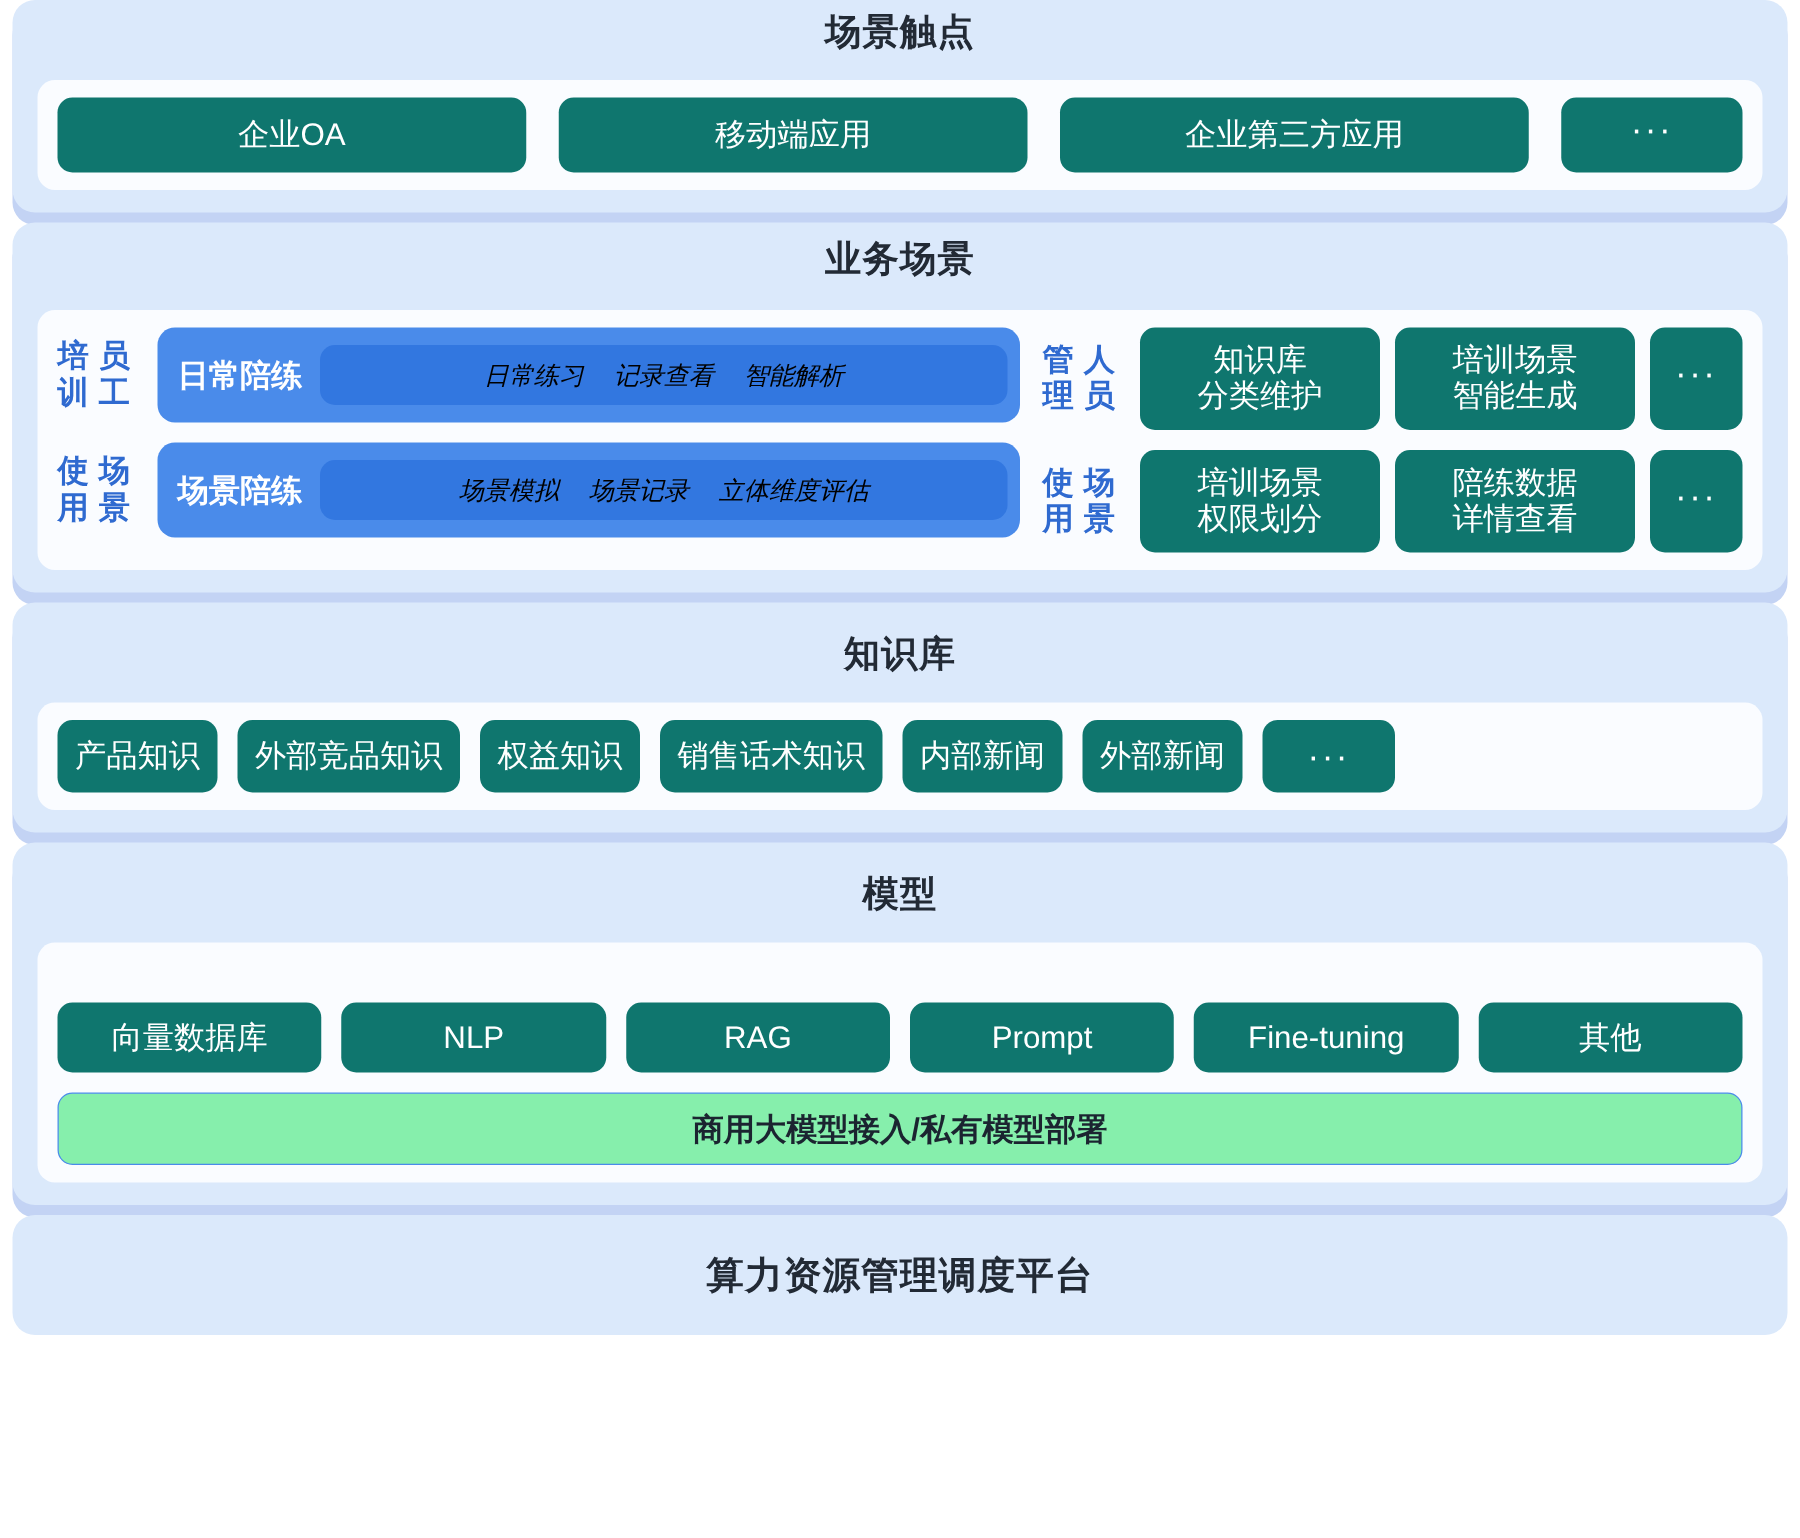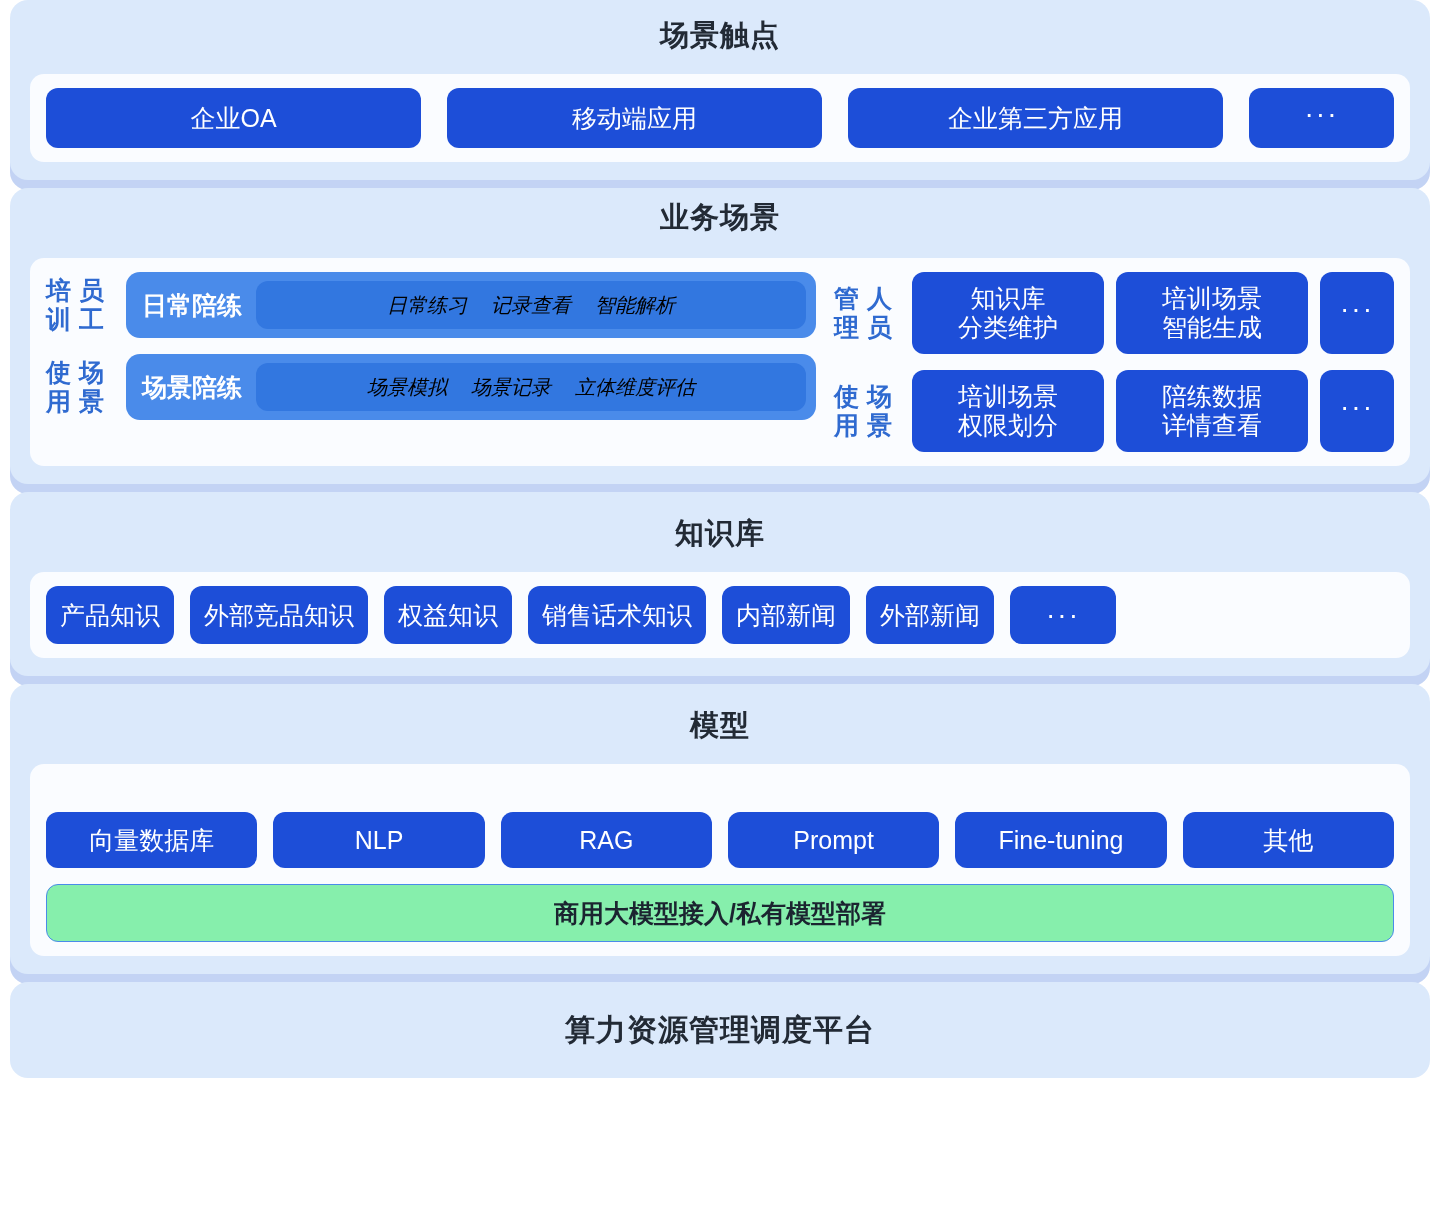--- a/index.html
+++ b/index.html
@@ -37,35 +37,35 @@
   }
   .inner-card {
     background: #fafcff;
     border-radius: 14px;
     margin: 0 20px 18px 20px;
     padding: 14px 16px;
   }
 
   
   .pill {
-    background: #1d4ed8;
+    background: #0f766e;
     color: #ffffff;
     border-radius: 12px;
     display: flex;
     align-items: center;
     justify-content: center;
     font-size: 25px;
     font-weight: normal;
     text-align: center;
     line-height: 1.15;
   }
   .pill.dots { font-size: 28px; letter-spacing: 2px; padding-bottom: 8px; }
 
   
-  #layer-touch { padding-top: 10px; }
+  #layer-touch { padding-top: 0; }
   #layer-touch .layer-title { margin: 6px 0 18px 0; }
   #layer-touch .row {
     display: flex;
     gap: 26px;
     align-items: stretch;
   }
   #layer-touch .pill { height: 60px; }
   #layer-touch .p1 { flex: 0 0 375px; }
   #layer-touch .p2 { flex: 0 0 375px; text-align: center; }
   #layer-touch .p3 { flex: 0 0 375px; }
@@ -91,21 +91,21 @@
     line-height: 1.18;
   }
   .outer-pill {
     flex: 1 1 auto;
     background: #4a8bea;
     border-radius: 14px;
     display: flex;
     align-items: center;
     gap: 14px;
     padding: 8px 10px 8px 16px;
-    height: 66px;
+    height: 76px;
   }
   .outer-pill .main-label {
     color: #fff;
     font-size: 25px;
     font-weight: bold;
     white-space: nowrap;
   }
   .inner-pill {
     flex: 1 1 auto;
     background: #3277e0;

